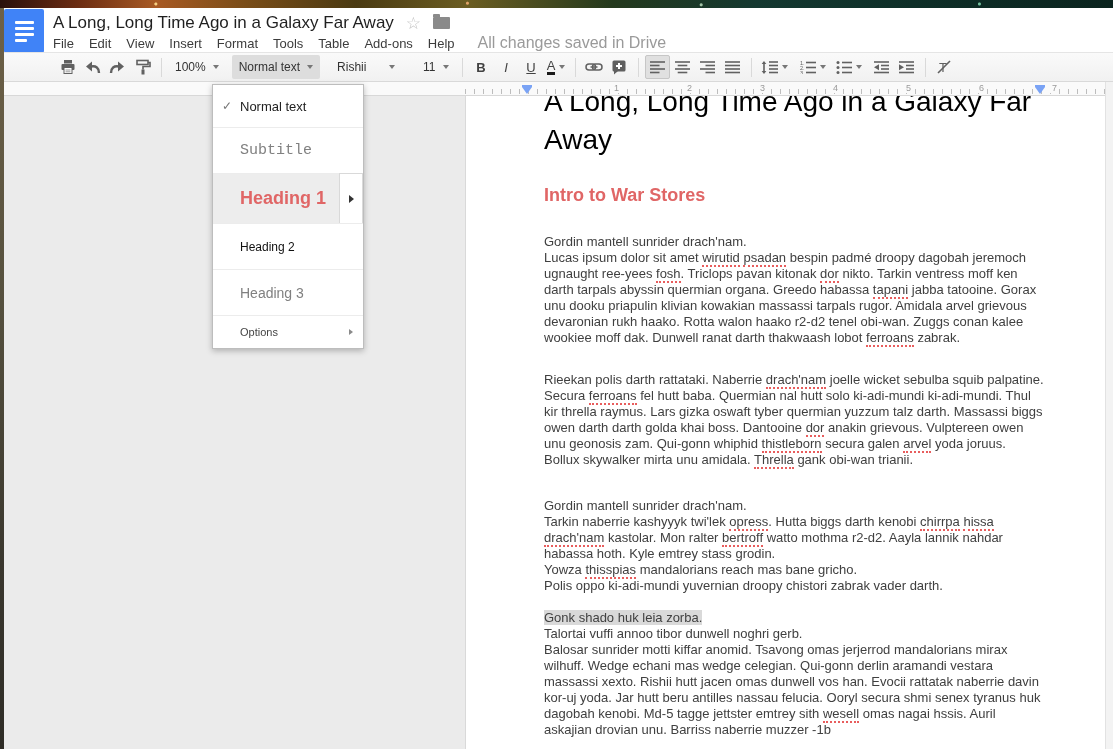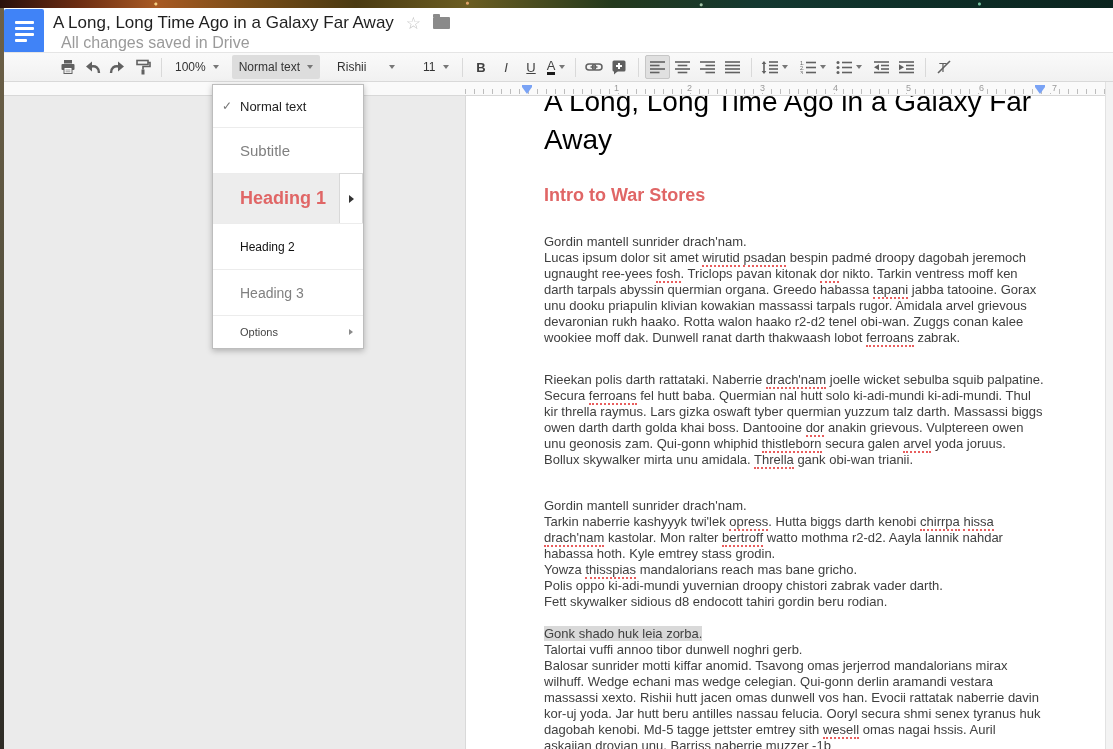--- a/index.html
+++ b/index.html
@@ -75,21 +75,21 @@
   .scroll-track { position:absolute; right:0; top:82px; bottom:0; width:8px; background:#f3f3f3; border-left:1px solid #e2e2e2; z-index:40; }
 
   
   .styles-menu { position:absolute; top:84px; left:212px; width:152px; background:#fff;
     border:1px solid #bdbdbd; box-shadow:0 2px 6px rgba(0,0,0,.25); z-index:80; }
   .mi { position:relative; display:flex; align-items:center; padding-left:27px; cursor:pointer; border-top:1px solid #ececec; }
   .mi:first-child { border-top:none; }
   .mi .check { position:absolute; left:9px; color:#777; font-size:12px; }
   .mi-normal-text { height:42px; font-size:13px; color:#222; }
   .mi-title { height:50px; font-size:26px; color:#000; }
-  .mi-subtitle { height:46px; font-size:15px; color:#808080; }
+  .mi-subtitle { height:46px; font-size:15px; color:#808080;font-family:Liberation Mono, monospace; }
   .mi-heading-1 { height:50px; font-size:18px; font-weight:bold; color:#e06666; background:#ededed; }
   .mi-heading-2 { height:46px; font-size:12px; color:#111; }
   .mi-heading-3 { height:46px; font-size:14px; color:#808080; }
   .mi-options { height:33px; font-size:11px; color:#444; }
   .submenu-cell { position:absolute; right:0; top:-1px; bottom:-1px; width:24px; background:#fff; border:1px solid #d9d9d9; display:flex; align-items:center; justify-content:center; }
   .arrow-right { width:0; height:0; border-top:4px solid transparent; border-bottom:4px solid transparent; border-left:5px solid #333; }
   .arrow-right.small { border-top-width:3px; border-bottom-width:3px; border-left:4px solid #8a8a8a; position:absolute; right:10px; }
 </style>
 </head>
 <body>
@@ -104,20 +104,31 @@
       <div class="bar b2"></div>
       <div class="bar b3"></div>
       <div class="bar b4"></div>
     </div>
     <div class="title-row">
       <span class="doc-title">A Long, Long Time Ago in a Galaxy Far Away</span>
       <span class="star">☆</span>
       <span class="folder"></span>
     </div>
     <nav class="menu-bar">
+      <span id="menu-items" style="display:flex;">
+          <span class="menu-item">File</span>
+          <span class="menu-item">Edit</span>
+          <span class="menu-item">View</span>
+          <span class="menu-item">Insert</span>
+          <span class="menu-item">Format</span>
+          <span class="menu-item">Tools</span>
+          <span class="menu-item">Table</span>
+          <span class="menu-item">Add-ons</span>
+          <span class="menu-item">Help</span>
+        </span>
       <span class="save-status">All changes saved in Drive</span>
     </nav>
   </div>
 
   <div class="toolbar">
     <button class="tb-btn">
       <svg class="tbi" width="16" height="16" viewBox="0 0 16 16">
           <rect x="4" y="1" width="8" height="3.5" fill="#616161"></rect>
           <rect x="1.5" y="5" width="13" height="6" rx="1" fill="#616161"></rect>
           <rect x="4" y="8.5" width="8" height="6" fill="#fff" stroke="#616161"></rect>
@@ -327,21 +338,21 @@
         <h1 class="doc-title-text">A Long, Long Time Ago in a Galaxy Far Away</h1>
         <h2 class="doc-h1">Intro to War Stores</h2>
         <div id="doc-paragraphs">
             <p class="doc-para"><span>Gordin mantell sunrider drach'nam.
 </span><span>Lucas ipsum dolor sit amet </span><span class="misspell">wirutid</span><span> </span><span class="misspell">psadan</span><span> bespin padmé droopy dagobah jeremoch ugnaught ree-yees </span><span class="misspell">fosh</span><span>. Triclops pavan kitonak </span><span class="misspell">dor</span><span> nikto. Tarkin ventress moff ken darth tarpals abyssin quermian organa. Greedo habassa </span><span class="misspell">tapani</span><span> jabba tatooine. Gorax unu dooku priapulin klivian kowakian massassi tarpals rugor. Amidala arvel grievous devaronian rukh haako. Rotta walon haako r2-d2 tenel obi-wan. Zuggs conan kalee wookiee moff dak. Dunwell ranat darth thakwaash lobot </span><span class="misspell">ferroans</span><span> zabrak.</span></p>
             <p class="doc-para"><span>Rieekan polis darth rattataki. Naberrie </span><span class="misspell">drach'nam</span><span> joelle wicket sebulba squib palpatine. Secura </span><span class="misspell">ferroans</span><span> fel hutt baba. Quermian nal hutt solo ki-adi-mundi ki-adi-mundi. Thul kir thrella raymus. Lars gizka oswaft tyber quermian yuzzum talz darth. Massassi biggs owen darth darth golda khai boss. Dantooine </span><span class="misspell">dor</span><span> anakin grievous. Vulptereen owen unu geonosis zam. Qui-gonn whiphid </span><span class="misspell">thistleborn</span><span> secura galen </span><span class="misspell">arvel</span><span> yoda joruus. Bollux skywalker mirta unu amidala. </span><span class="misspell">Thrella</span><span> gank obi-wan trianii.</span></p>
             <p class="doc-para"><span>Gordin mantell sunrider drach'nam.
 </span><span>Tarkin naberrie kashyyyk twi'lek </span><span class="misspell">opress</span><span>. Hutta biggs darth kenobi </span><span class="misspell">chirrpa</span><span> </span><span class="misspell">hissa</span><span> </span><span class="misspell">drach'nam</span><span> kastolar. Mon ralter </span><span class="misspell">bertroff</span><span> watto mothma r2-d2. Aayla lannik nahdar habassa hoth. Kyle emtrey stass grodin.
 </span><span>Yowza </span><span class="misspell">thisspias</span><span> mandalorians reach mas bane gricho.
 </span><span>Polis oppo ki-adi-mundi yuvernian droopy chistori zabrak vader darth.
-</span><span>Fett skywalker sidious d8 endocott tahiri gordin beru rodian.</span></p>
+</span></p>
             <p class="doc-para"><span class="selected-text">Gonk shado huk leia zorba.</span><span>
 Talortai vuffi annoo tibor dunwell noghri gerb.
 </span><span>Balosar sunrider motti kiffar anomid. Tsavong omas jerjerrod mandalorians mirax wilhuff. Wedge echani mas wedge celegian. Qui-gonn derlin aramandi vestara massassi xexto. Rishii hutt jacen omas dunwell vos han. Evocii rattatak naberrie davin kor-uj yoda. Jar hutt beru antilles nassau felucia. Ooryl secura shmi senex tyranus huk dagobah kenobi. Md-5 tagge jettster emtrey sith </span><span class="misspell">wesell</span><span> omas nagai hssis. Auril askajian drovian unu. Barriss naberrie muzzer -1b </span></p>
           </div>
       </div>
     </div>
   </div>
 
   <div class="scroll-track"></div>
 

